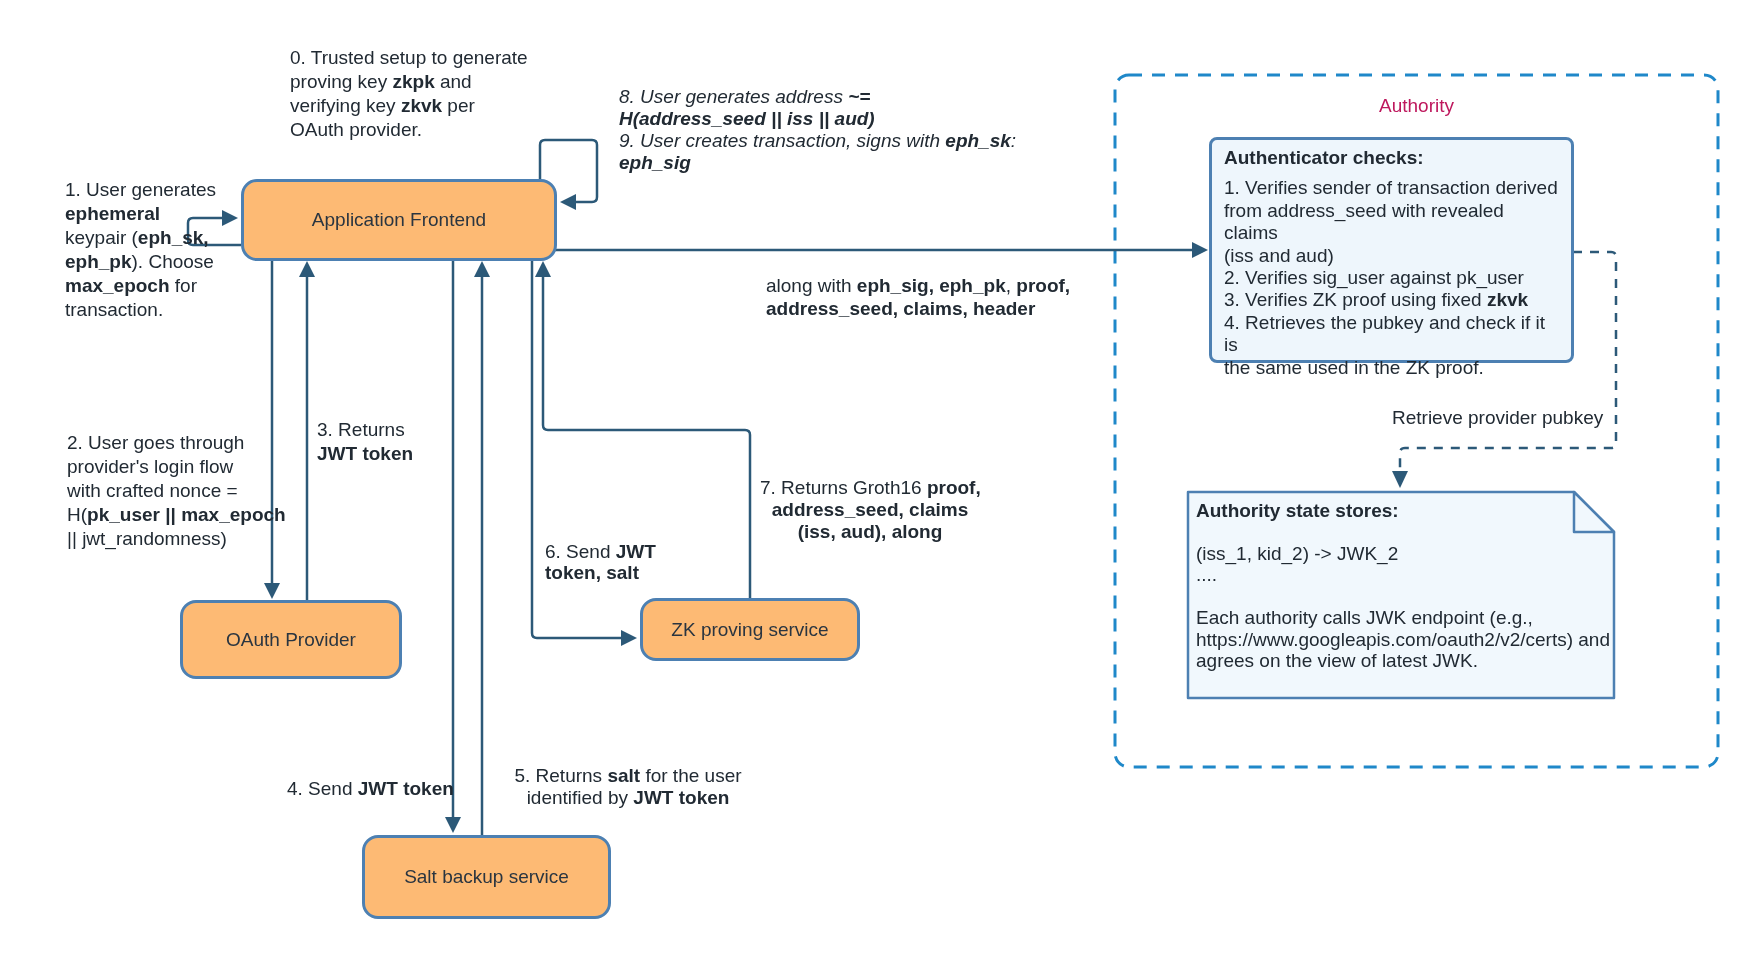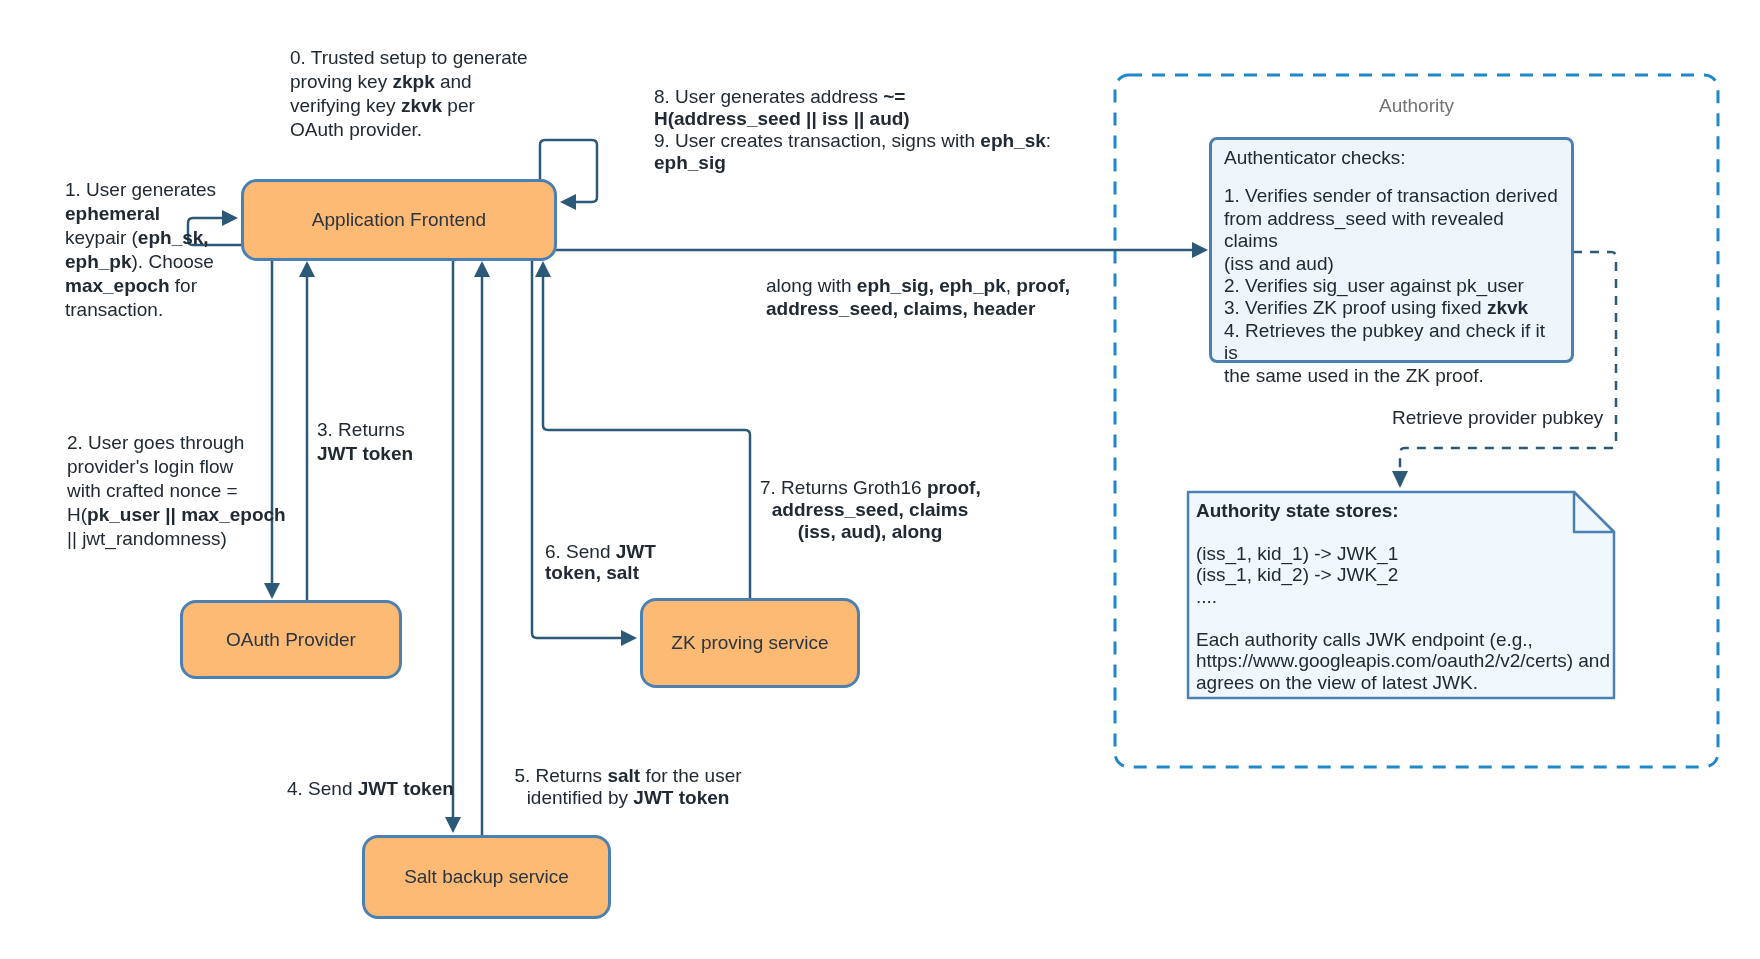--- a/index.html
+++ b/index.html
@@ -14,26 +14,26 @@
     display:flex;align-items:center;justify-content:center;
     font-size:19px;color:#2a3540;
   }
   .label{position:absolute;font-size:19px;line-height:24px;white-space:nowrap;}
   .label b{font-weight:bold;}
   .panel{
     position:absolute;box-sizing:border-box;
     border:3px solid #4d80b2;border-radius:8px;background:#eef6fc;
     padding:7px 12px;font-size:19px;line-height:22.4px;
   }
-  .panel .title{font-weight:normal;margin-bottom:16px;}
+  .panel .title{font-weight:bold;margin-bottom:8px;}
   .doc-text{position:absolute;font-size:19px;line-height:21.5px;white-space:nowrap;}
   .doc-text .title{font-weight:bold;margin-bottom:21px;}
   .authority-label{
     position:absolute;left:1115px;top:95px;width:603px;text-align:center;
-    font-size:19px;color:#737373;
+    font-size:19px;color:#be185d;
   }
   .center{text-align:center;}
 </style>
 </head>
 <body>
 
 <div class="canvas">
 
   <svg class="wires" viewBox="0 0 1760 959">
 
@@ -96,21 +96,21 @@
   </svg>
 
   <div class="node" style="left:241px;top:179px;width:316px;height:82px;">
     <span>Application Frontend</span>
   </div>
 
   <div class="node" style="left:180px;top:600px;width:222px;height:79px;">
     <span>OAuth Provider</span>
   </div>
 
-  <div class="node" style="left:640px;top:598px;width:220px;height:90px;">
+  <div class="node" style="left:640px;top:598px;width:220px;height:63px;">
     <span>ZK proving service</span>
   </div>
 
   <div class="node" style="left:362px;top:835px;width:249px;height:84px;">
     <span>Salt backup service</span>
   </div>
 
   <div class="authority-label">Authority</div>
 
   <div class="panel" style="left:1209px;top:137px;width:365px;height:226px;">
@@ -122,21 +122,20 @@
         <div><span>2. Verifies sig_user against pk_user</span></div>
         <div><span>3. Verifies ZK proof using fixed </span><b>zkvk</b></div>
         <div><span>4. Retrieves the pubkey and check if it is</span></div>
         <div><span>the same used in the ZK proof.</span></div>
       </div>
   </div>
 
   <div class="doc-text" style="left:1196px;top:500px;width:410px;">
     <div class="title">Authority state stores:</div>
     <div>
-        <div><span>(iss_1, kid_1) -&gt; JWK_1</span></div>
         <div><span>(iss_1, kid_2) -&gt; JWK_2</span></div>
         <div><span>....</span></div>
         <div>&nbsp;</div>
         <div><span>Each authority calls JWK endpoint (e.g.,</span></div>
         <div><span>https://www.googleapis.com/oauth2/v2/certs) and</span></div>
         <div><span>agrees on the view of latest JWK.</span></div>
       </div>
   </div>
 
   <div class="label" style="left:290px;top:46px;">
@@ -181,21 +180,21 @@
       <div><span>6. Send </span><b>JWT</b></div>
       <div><b>token, salt</b></div>
     </div>
 
   <div class="label center" style="left:760px;top:477px;width:220px;line-height:22px;">
       <div><span>7. Returns Groth16 </span><b>proof,</b></div>
       <div><b>address_seed, claims</b></div>
       <div><b>(iss, aud), along</b></div>
     </div>
 
-  <div class="label" style="left:654px;top:86px;line-height:22px;">
+  <div class="label" style="left:619px;top:86px;line-height:22px;font-style:italic;">
       <div><span>8. User generates address </span><b>~=</b></div>
       <div><b>H(address_seed || iss || aud)</b></div>
       <div><span>9. User creates transaction, signs with </span><b>eph_sk</b><span>:</span></div>
       <div><b>eph_sig</b></div>
     </div>
 
   <div class="label" style="left:766px;top:275px;line-height:22.5px;">
       <div><span>along with </span><b>eph_sig, eph_pk</b><span>, </span><b>proof,</b></div>
       <div><b>address_seed, claims, header</b></div>
     </div>

